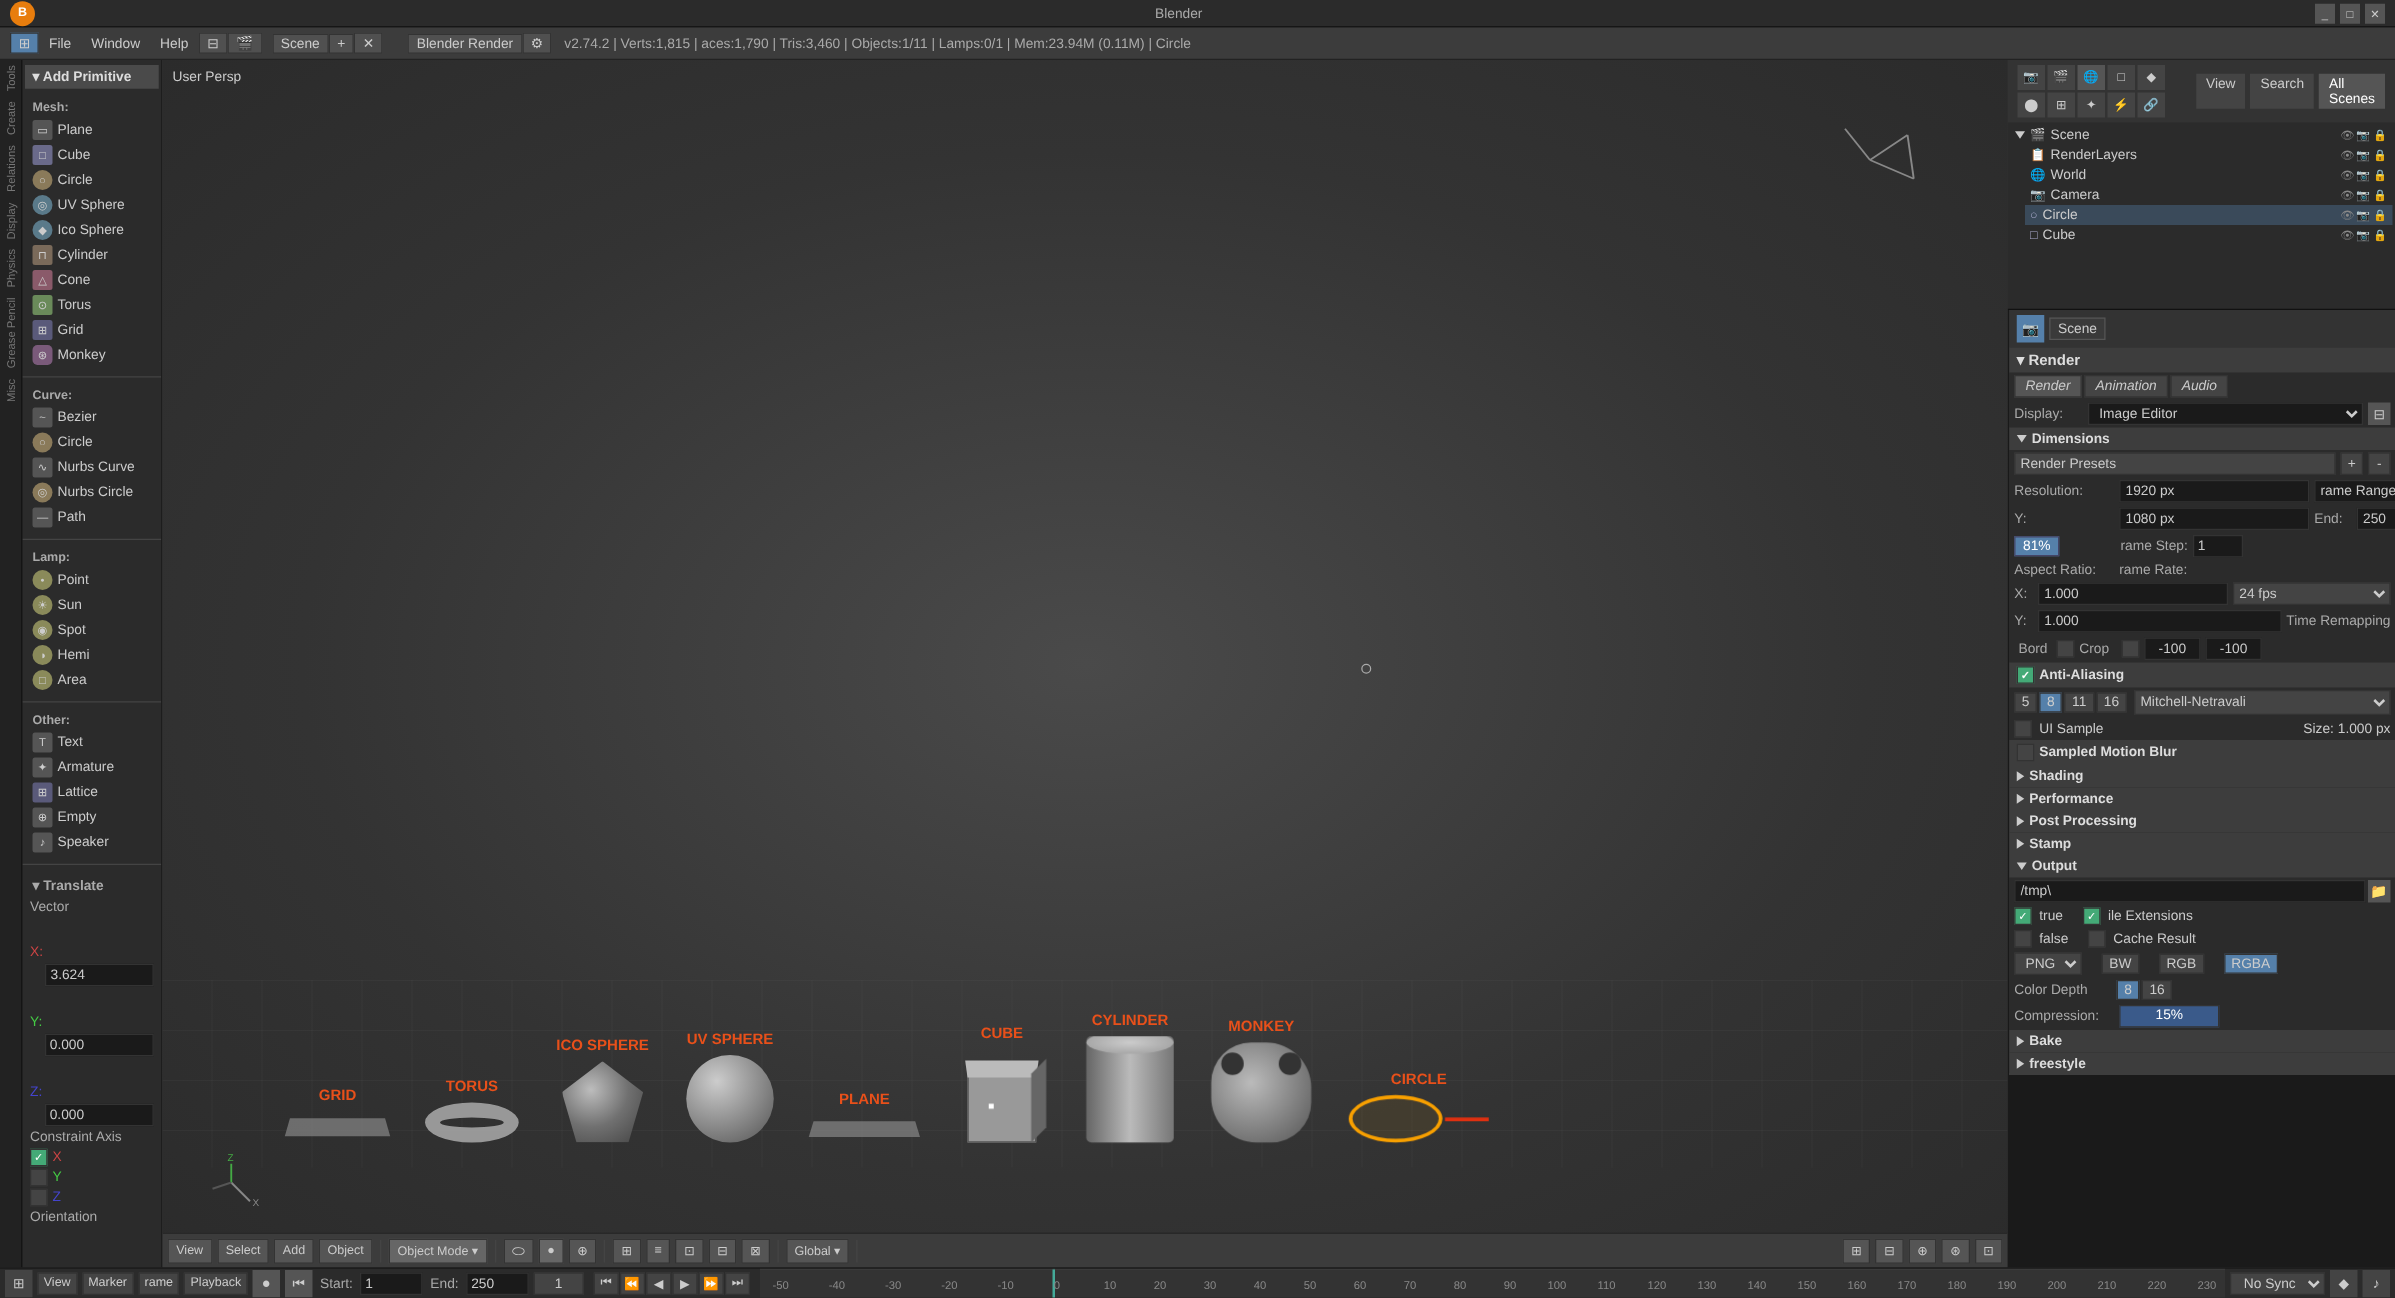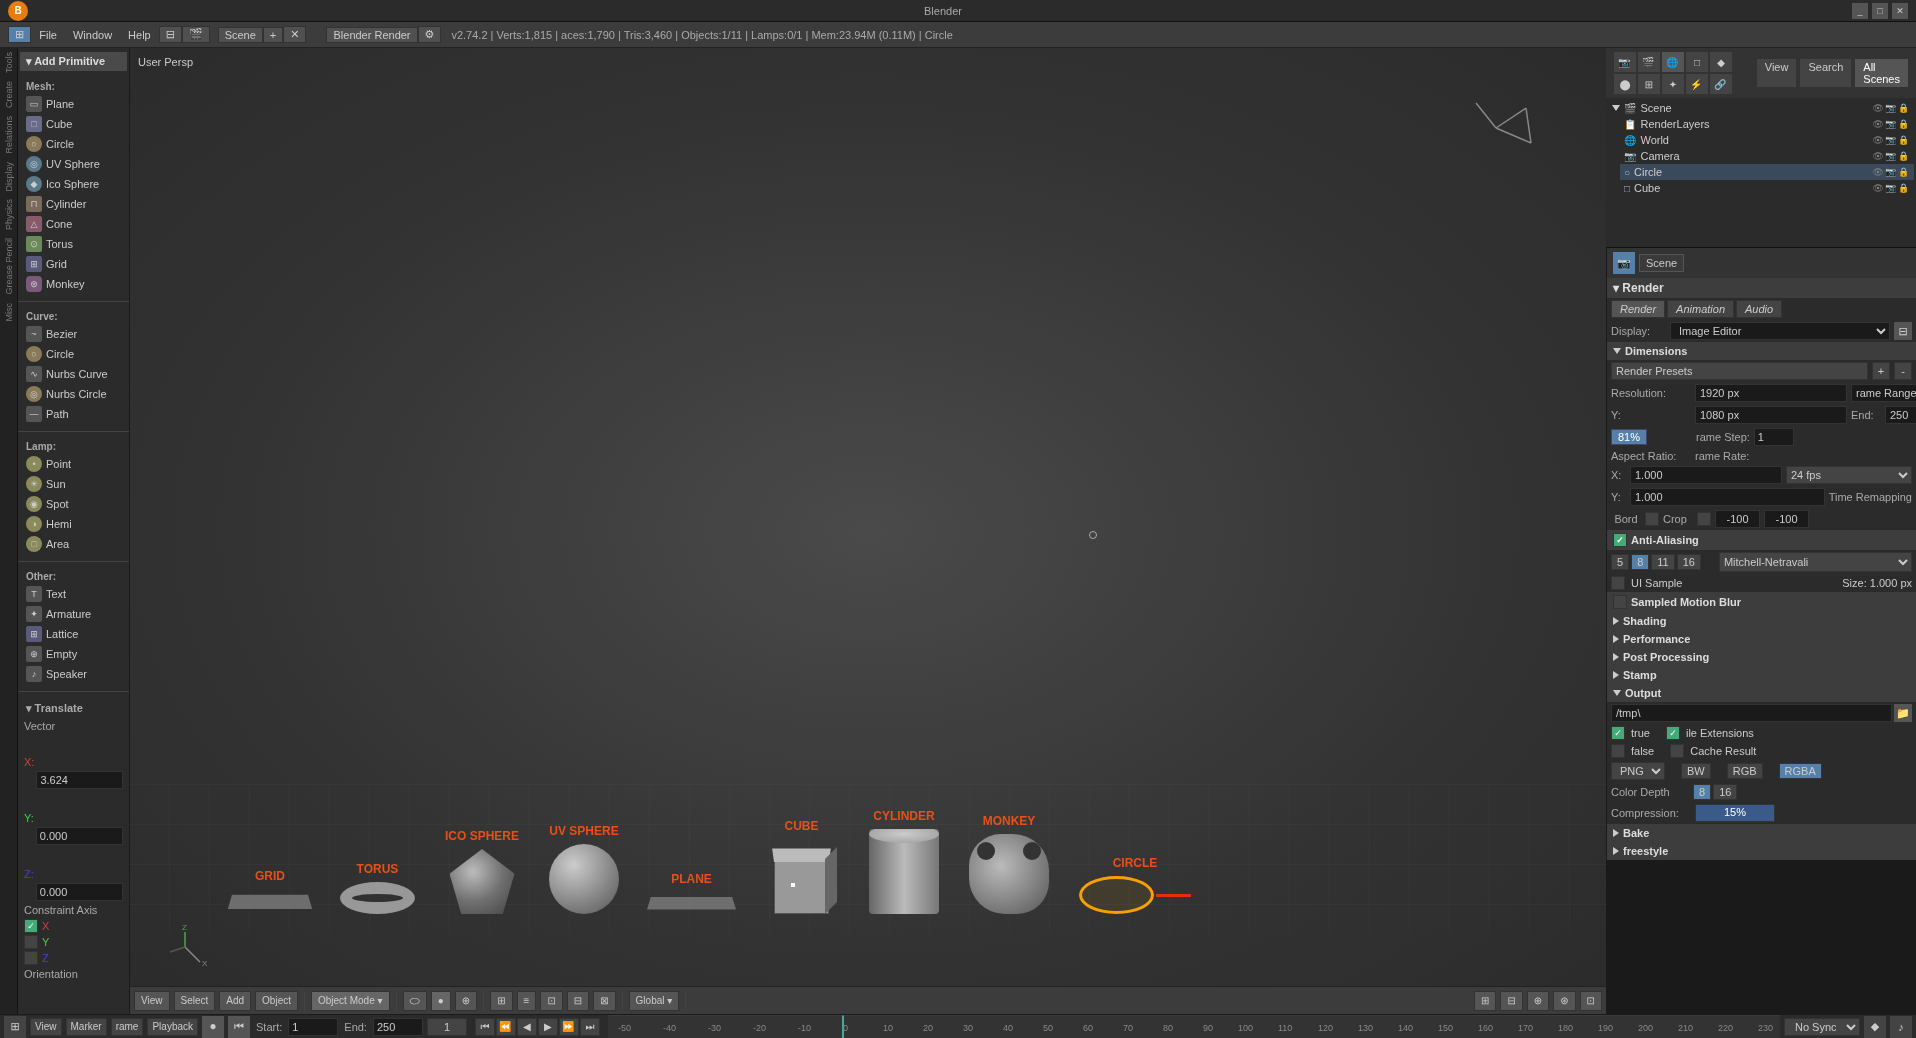--- a/index.html
+++ b/index.html
@@ -970,21 +970,21 @@
 
       <div class="prop-section-header">
         <div class="checkbox checked">✓</div>
         <span>Anti-Aliasing</span>
       </div>
       <div class="filter-row">
         <div class="filter-btn">5</div>
         <div class="filter-btn active">8</div>
         <div class="filter-btn">11</div>
         <div class="filter-btn">16</div>
-        <select style="background:#444; border:1px solid #333; color:#ccc; font-size:11px; height:20px; flex:1; margin-left:16px;">
+        <select style="background:#444; border:1px solid #333; color:#ccc; font-size:11px; height:20px; flex:1; margin-left:4px;">
           <option>Mitchell-Netravali</option>
         </select>
       </div>
       <div class="checkbox-row">
         <div class="checkbox"></div>
         <span>UI Sample</span>
         <span style="margin-left:auto;">Size: 1.000 px</span>
       </div>
 
       <div class="prop-section-header">

